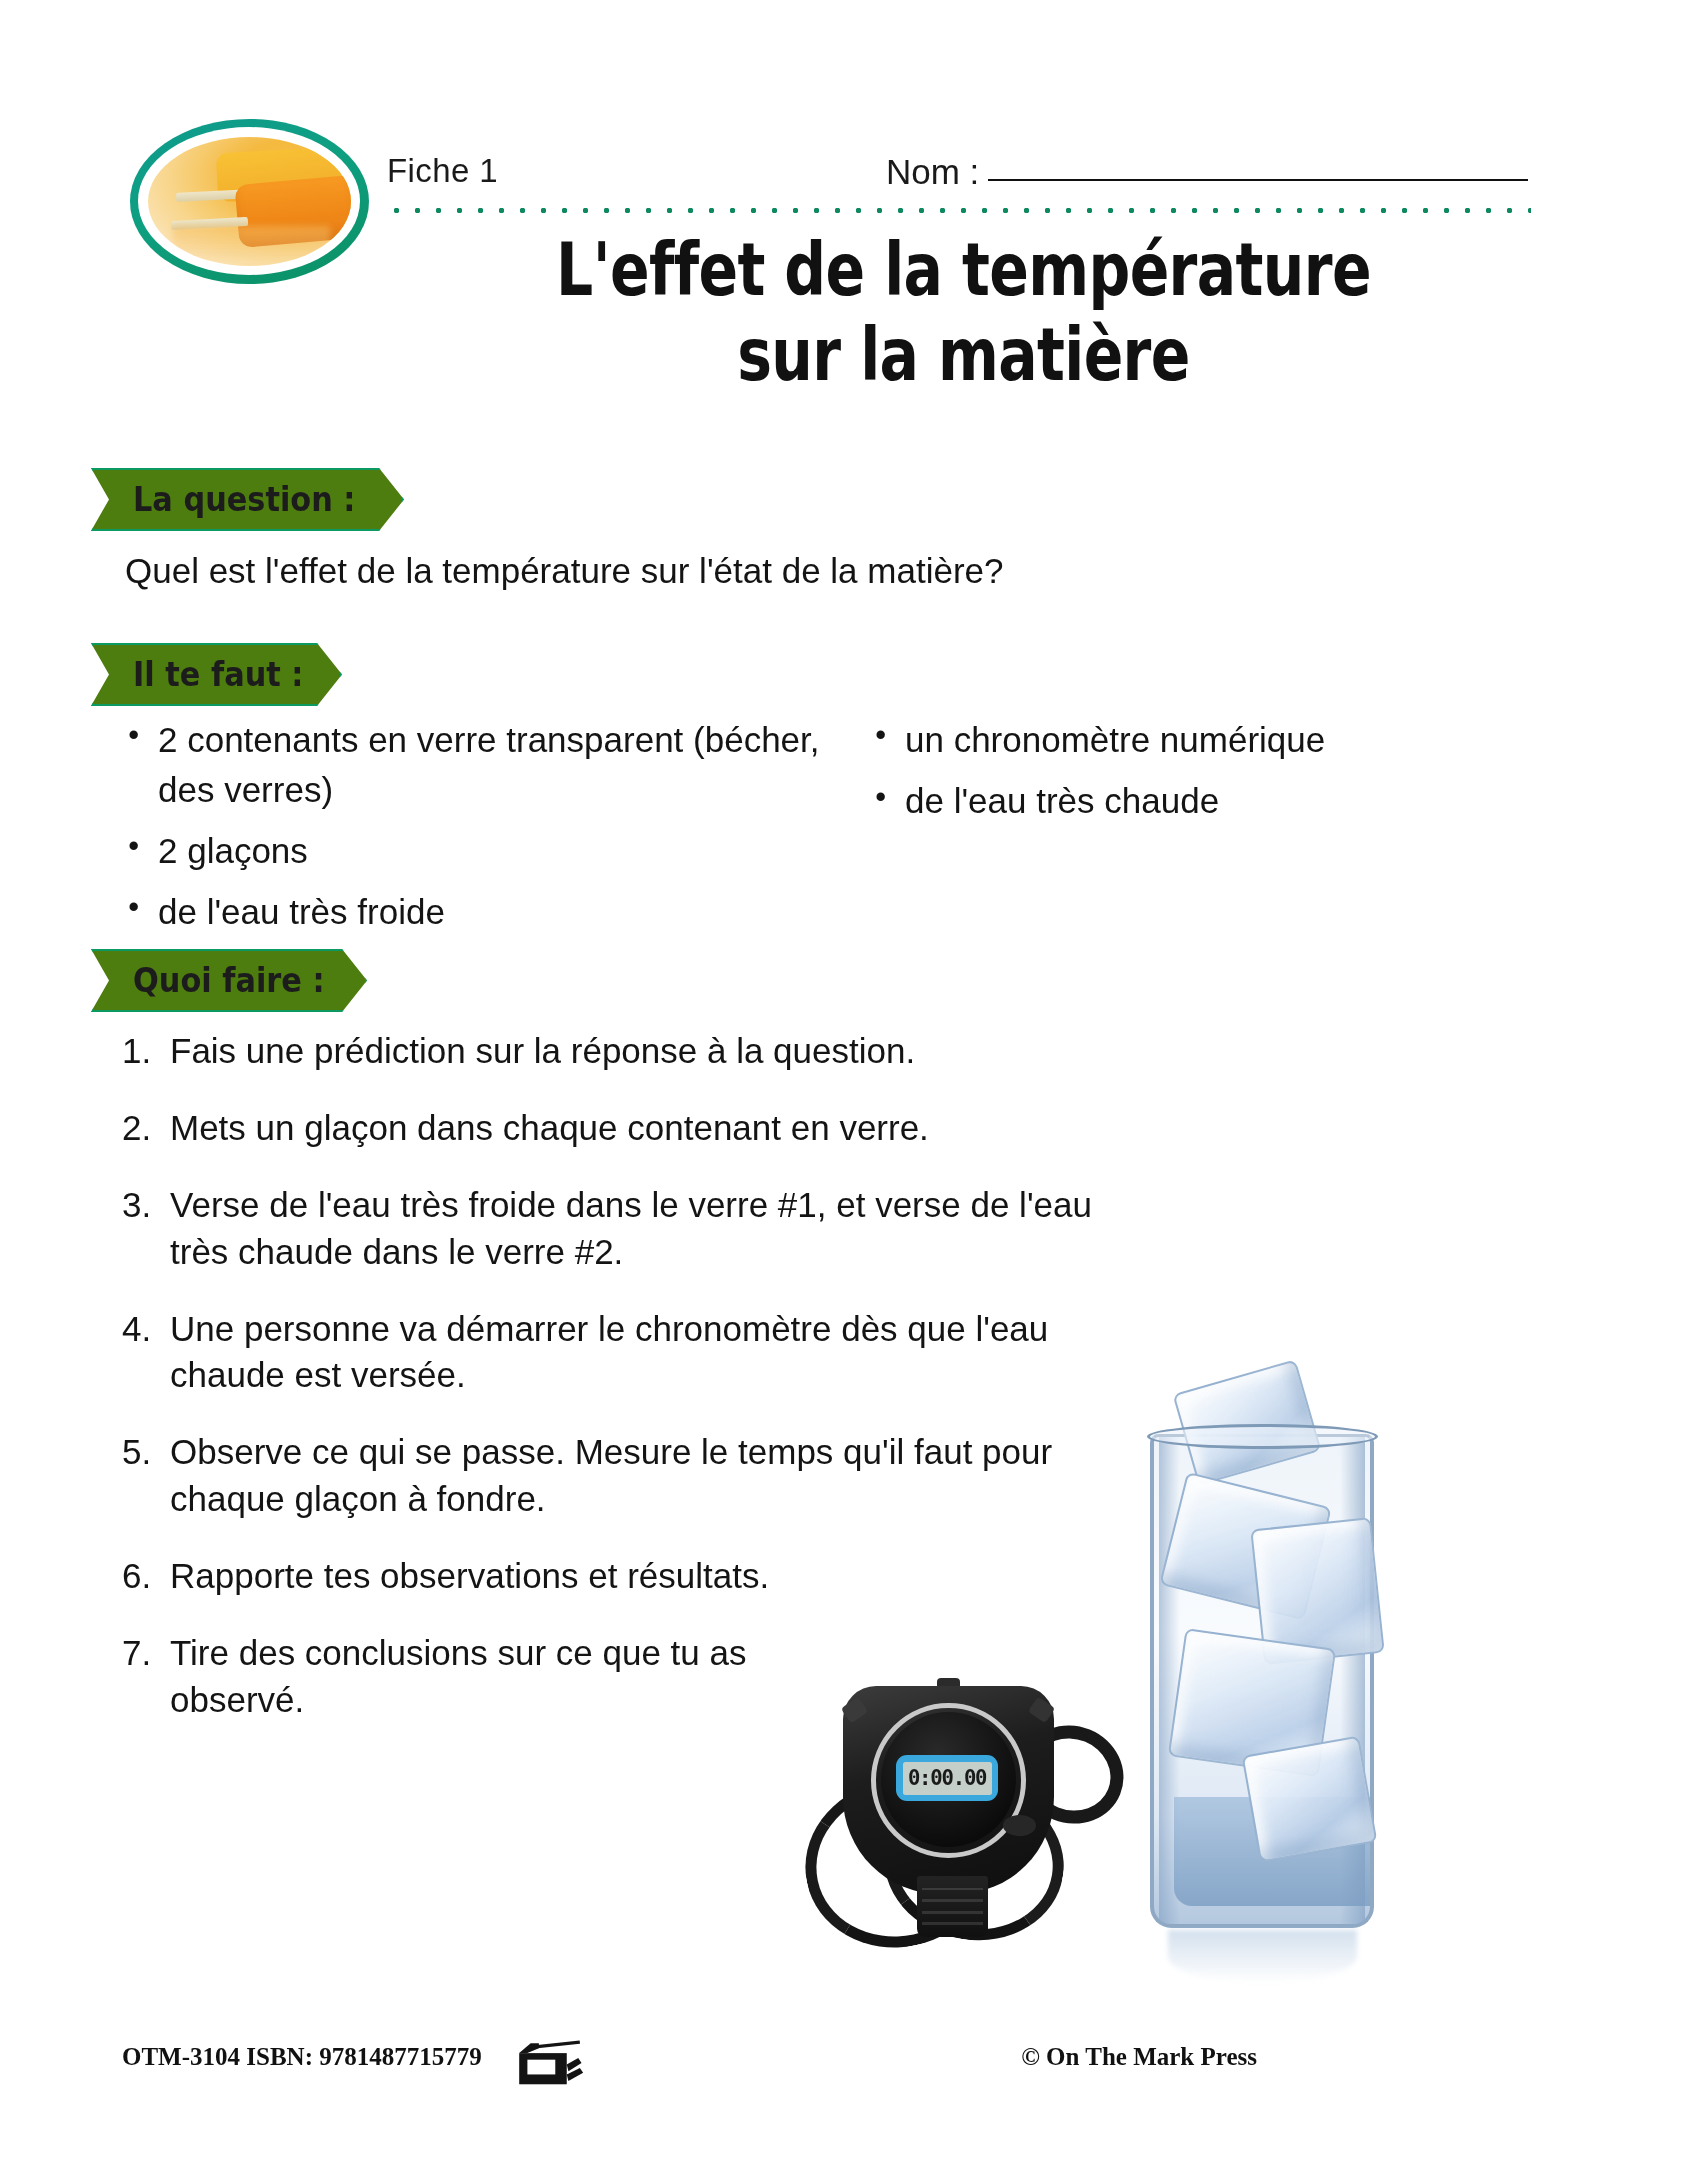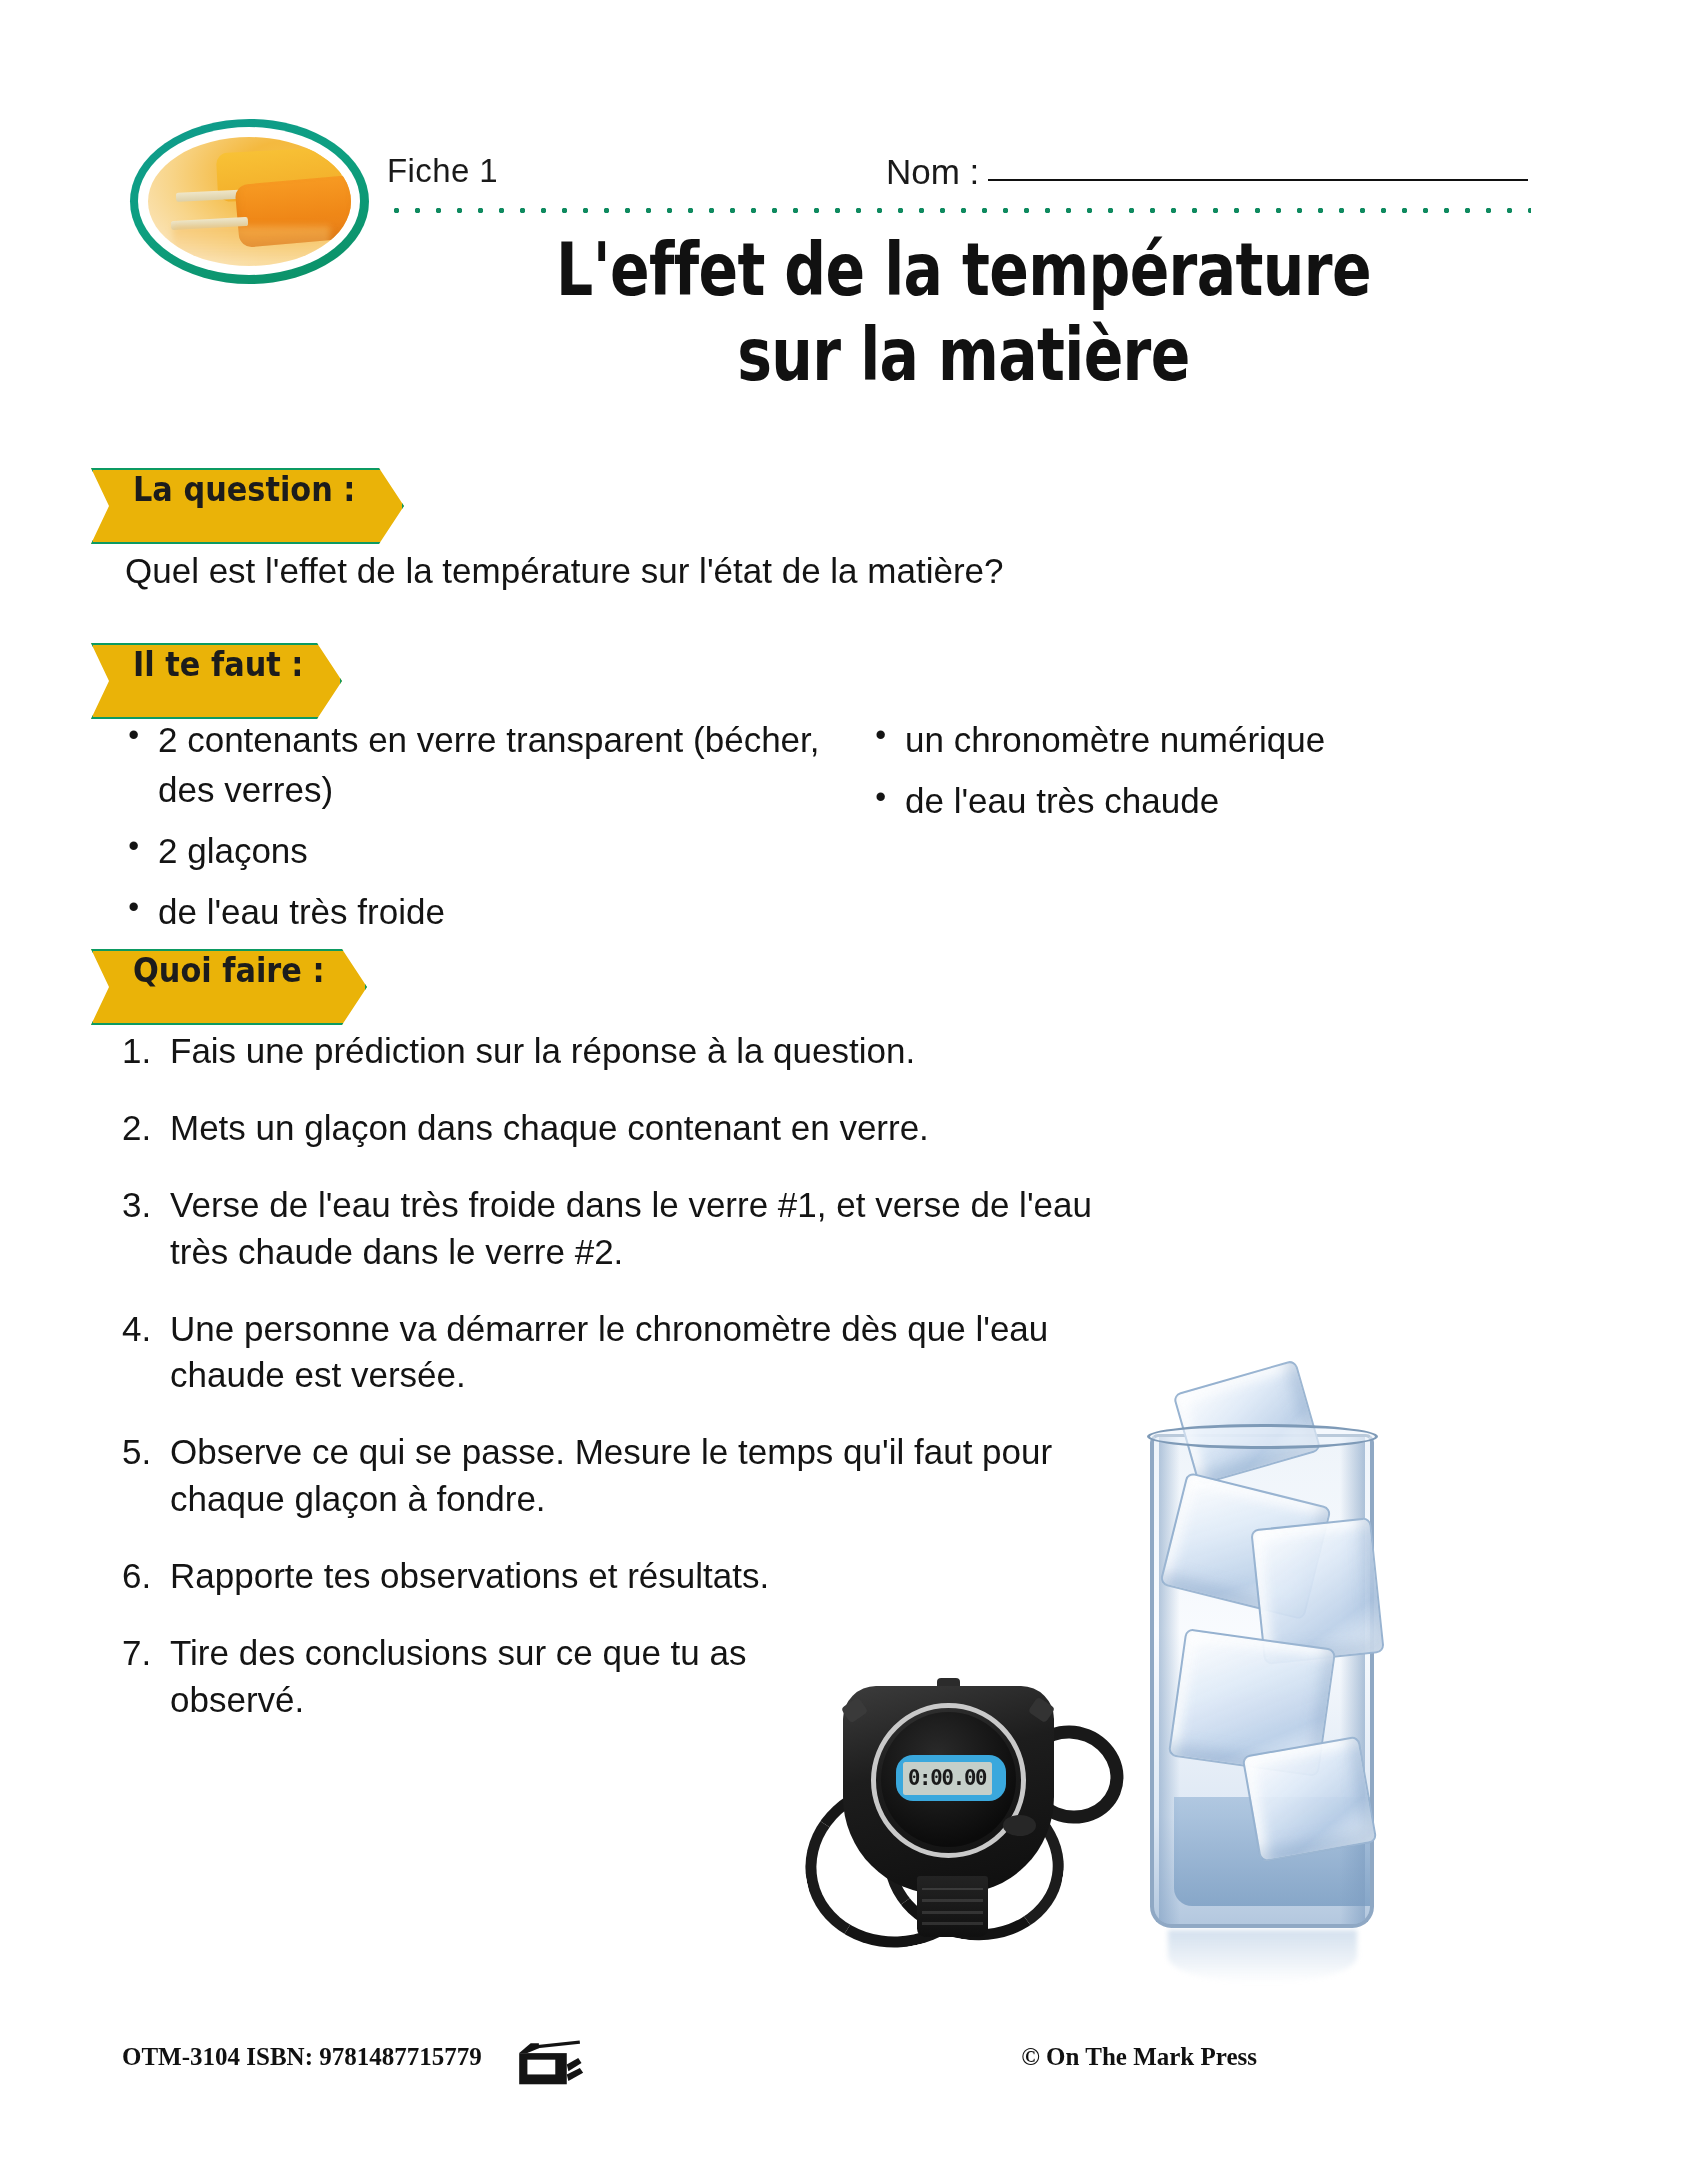--- a/index.html
+++ b/index.html
@@ -149,23 +149,24 @@
     letter-spacing: -0.8px;
     transform: scaleX(0.80);
     transform-origin: center top;
     color: #111;
   }
   #worksheet-title .line2 { display: block; }
 
   
   .section-banner {
     position: absolute;
-    height: 76px;
+    height: 63px;
     display: flex;
-    background: #eab308;
+    align-items: center;
+    background: #4d7c0f;
     border: 2.5px solid #0c9a62;
     box-sizing: border-box;
     clip-path: polygon(0 0, calc(100% - 25px) 0, 100% 50%, calc(100% - 25px) 100%, 0 100%, 18px 50%);
     padding-left: 40px;
     padding-right: 36px;
   }
   .section-banner .banner-text {
     font-family: "DejaVu Sans", sans-serif;
     font-weight: 700;
     font-size: 33px;
@@ -384,23 +385,23 @@
   .sw-face {
     position: absolute;
     left: 86px; top: 77px;
     width: 135px; height: 135px;
     background: radial-gradient(circle at 42% 32%, #2a2a2a, #0b0b0b 75%);
     border-radius: 50%;
   }
   .sw-lcd-bezel {
     position: absolute;
     left: 101px; top: 120px;
-    width: 110px; height: 46px;
+    width: 102px; height: 46px;
     background: #3aa8dd;
-    border-radius: 17px;
+    border-radius: 11px;
     text-align: center;
   }
   .sw-lcd {
     position: absolute;
     left: 6.6px; top: 6.6px;
     width: 89px; height: 33px;
     background: #c5cfc9;
     border-radius: 2.5px;
     display: flex;
     align-items: center;

